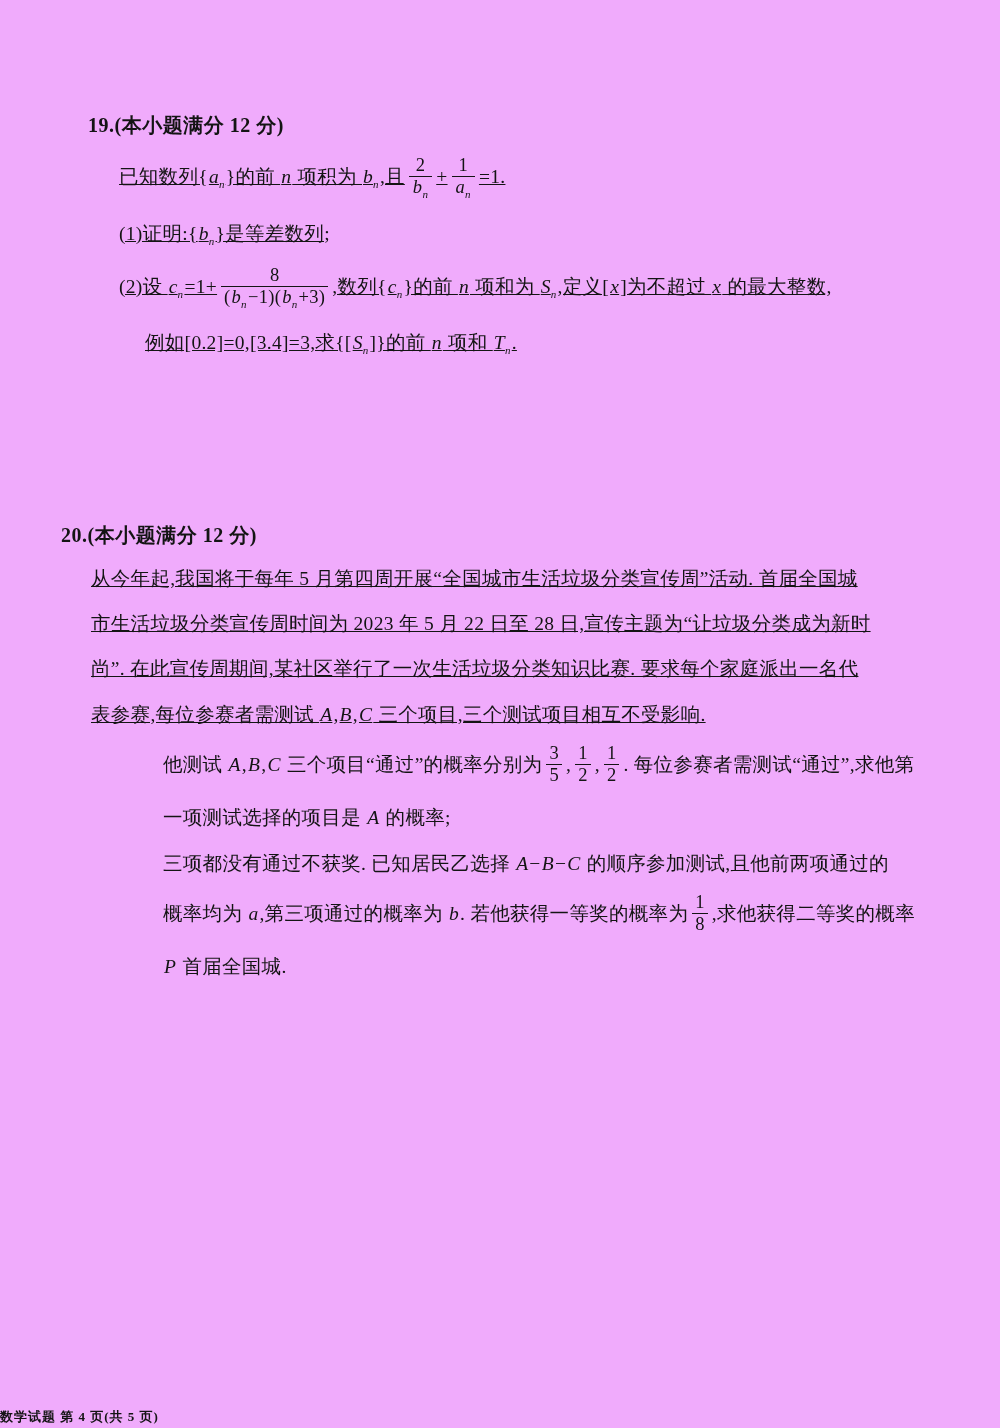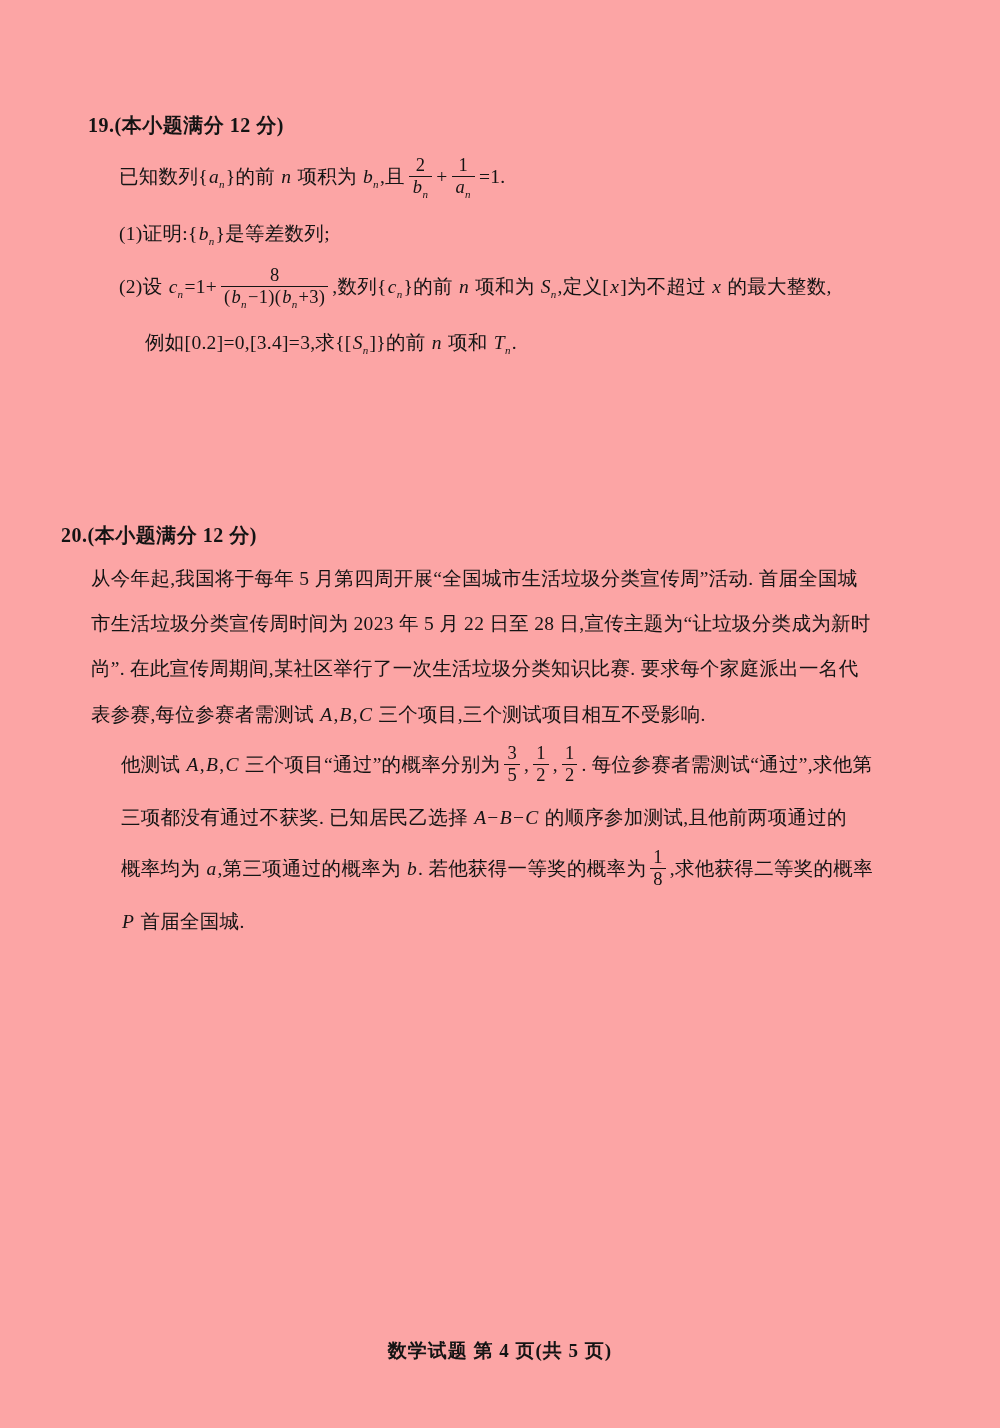--- a/index.html
+++ b/index.html
@@ -1,46 +1,46 @@
 <!DOCTYPE html>
 <html><head>
 <meta charset="utf-8">
 <style>
   html,body{margin:0;padding:0;background:#ffffff;}
   .page{
     position:relative;
     width:1000px;height:1428px;
-    background:#fca5a5;
+    background:#f0abfc;
     color:#141414;
     font-family:"Liberation Serif","DejaVu Serif",serif;
     font-size:19.5px;
     overflow:hidden;
   }
   .problem{position:absolute;}
   #p19{top:112px;left:88px;width:870px;}
   #p20{top:522px;left:61px;width:892px;}
   .phead{font-weight:700;font-size:20px;letter-spacing:0.5px;}
   .line{margin-top:15px;letter-spacing:0.3px;line-height:1.55;}
-  #p19 .line{margin-top:18px;}
+  #p19 .line{margin-top:18px;text-decoration:underline;}
   #p19 .ind1{margin-left:31px;}
   #p19 .ind2{margin-left:57px;}
-  #p20 .ind1{margin-left:30px;}
-  #p20 .ind2{margin-left:60px;}
+  #p20 .ind1{margin-left:30px;text-decoration:underline;}
+  #p20 .ind2{margin-left:102px;}
   .it{font-style:italic;padding:0 1px;}
   sub{font-size:11px;line-height:0;font-style:italic;}
   .frac{
     display:inline-flex;flex-direction:column;align-items:center;
     vertical-align:middle;margin:0 4px;line-height:1.15;font-size:18.5px;
     position:relative;top:-2px;
   }
   .frac .num{display:block;padding:0 3px;}
   .frac .den{display:block;border-top:1.6px solid #141414;padding:0 3px;}
   .footer{
-    position:absolute;top:1338px;left:0;width:100%;
-    text-align:center;font-size:19px;font-weight:700;letter-spacing:1px;
+    position:absolute;top:1408px;left:0;width:100%;
+    text-align:left;font-size:13px;font-weight:700;letter-spacing:1px;
   }
 </style>
 </head>
 <body>
 
 <div class="page">
 
   <div class="problem" id="p19">
     <div class="phead"><span>19.</span><span>(本小题满分 12 分)</span></div>
     <div class="pbody">
@@ -70,20 +70,21 @@
         <div class="line ind2"><span>他测试 </span><span class="it">A</span><span>,</span><span class="it">B</span><span>,</span><span class="it">C</span><span> 三个项目“通过”的概率分别为</span><span class="frac">
             <span class="num"><span>3</span></span>
             <span class="den"><span>5</span></span>
           </span><span>,</span><span class="frac">
             <span class="num"><span>1</span></span>
             <span class="den"><span>2</span></span>
           </span><span>,</span><span class="frac">
             <span class="num"><span>1</span></span>
             <span class="den"><span>2</span></span>
           </span><span>. 每位参赛者需测试“通过”,求他第</span></div>
+        <div class="line ind2"><span>一项测试选择的项目是 </span><span class="it">A</span><span> 的概率;</span></div>
         <div class="line ind2"><span>三项都没有通过不获奖. 已知居民乙选择 </span><span class="it">A</span><span>−</span><span class="it">B</span><span>−</span><span class="it">C</span><span> 的顺序参加测试,且他前两项通过的</span></div>
         <div class="line ind2"><span>概率均为 </span><span class="it">a</span><span>,第三项通过的概率为 </span><span class="it">b</span><span>. 若他获得一等奖的概率为</span><span class="frac">
             <span class="num"><span>1</span></span>
             <span class="den"><span>8</span></span>
           </span><span>,求他获得二等奖的概率</span></div>
         <div class="line ind2"><span class="it">P</span><span> 首届全国城.</span></div>
       </div>
   </div>
 
   <div class="footer">数学试题 第 4 页(共 5 页)</div>

